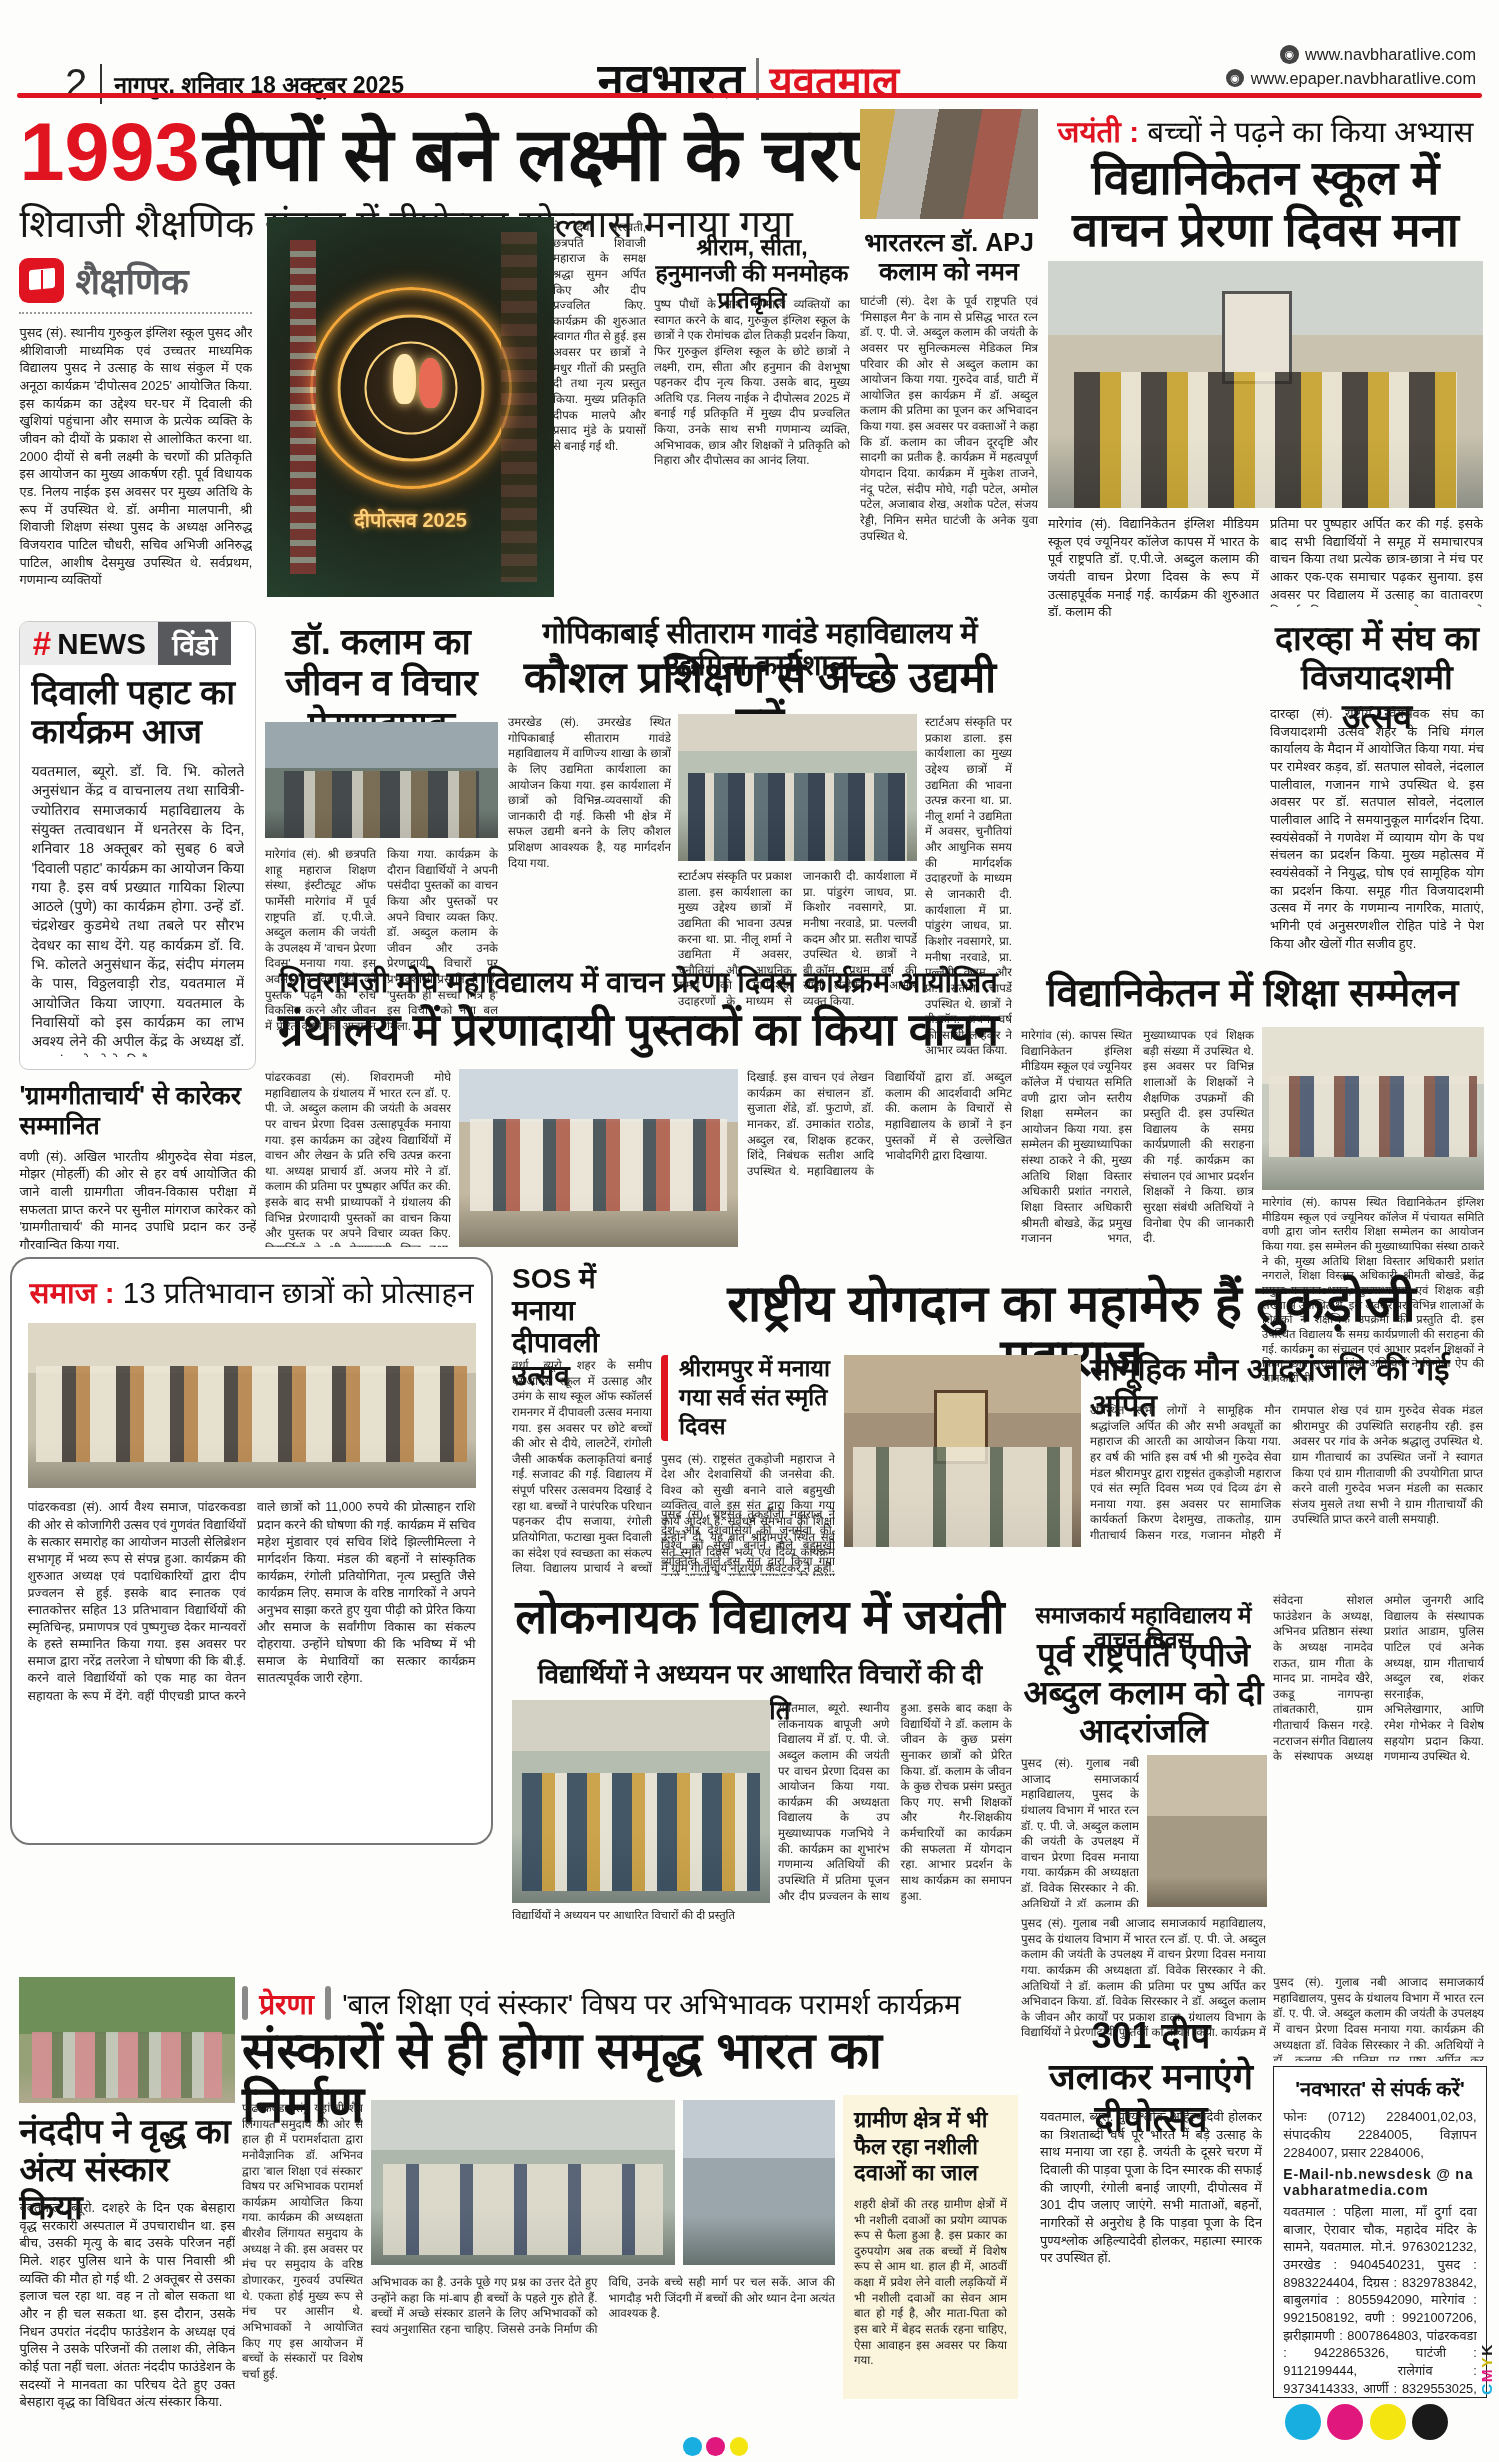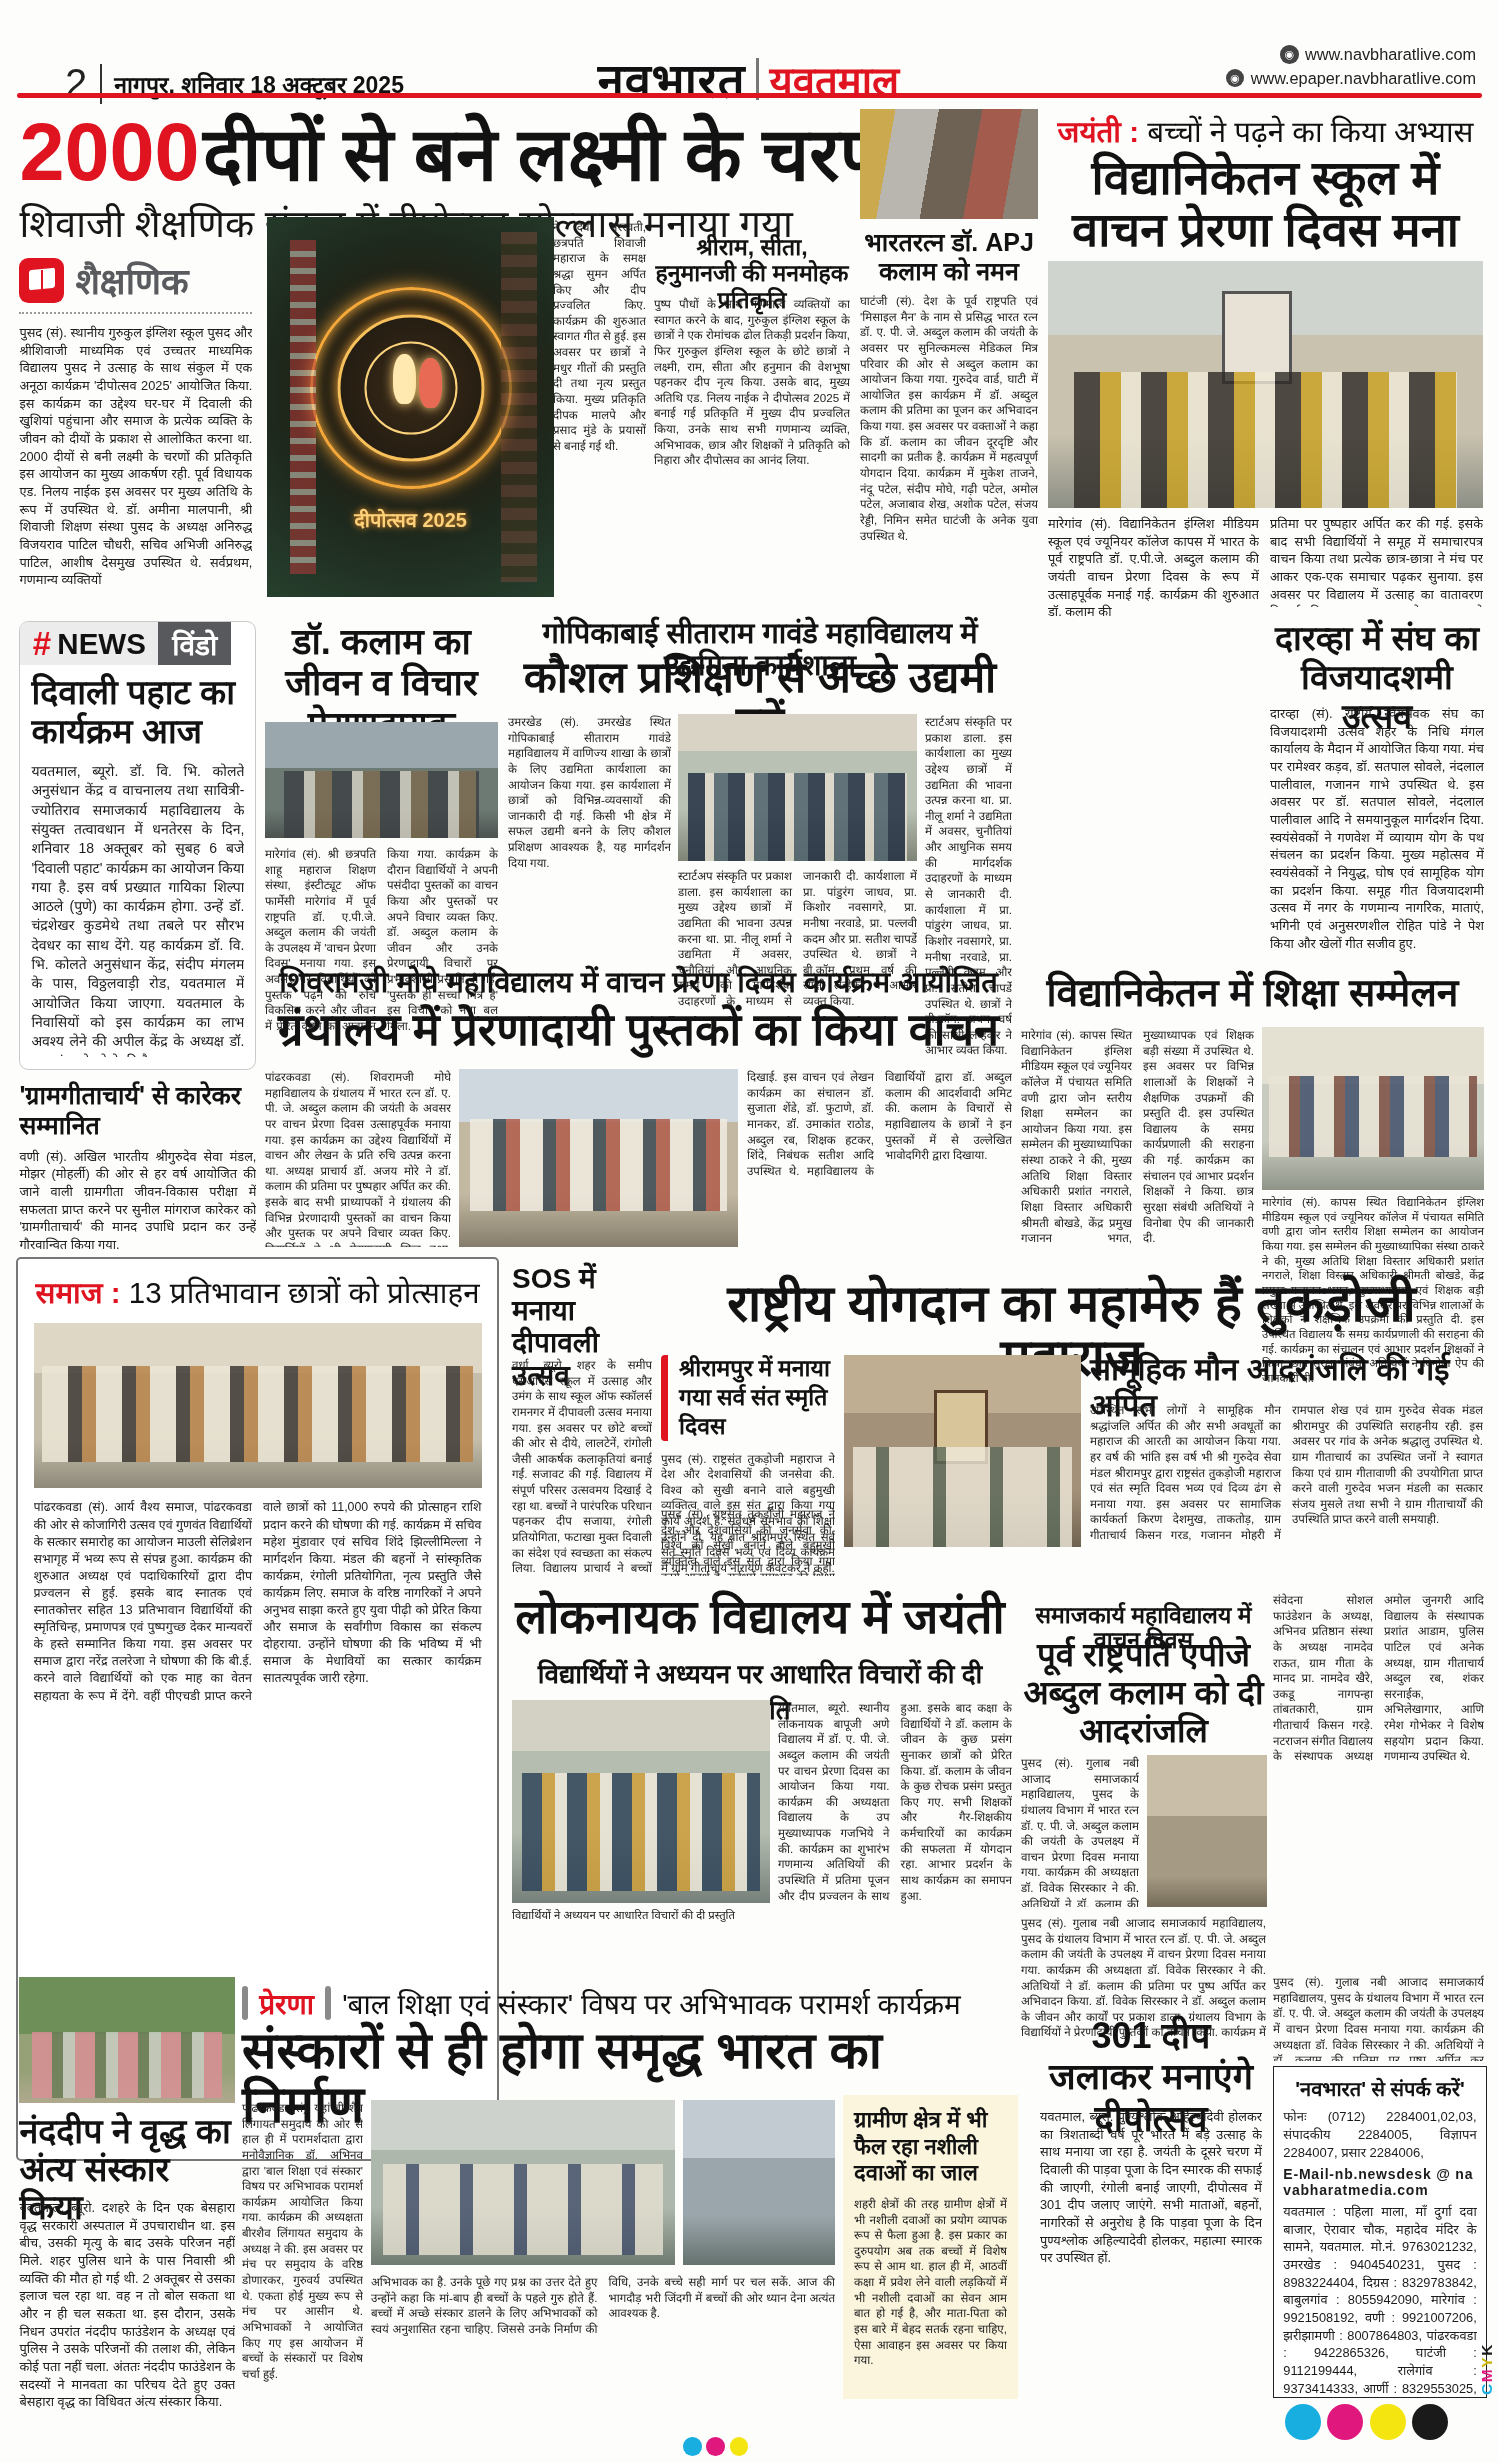--- a/index.html
+++ b/index.html
@@ -71,21 +71,21 @@
 
   <style>
     
     [data-name="header-left"]{top:61px !important;}
     [data-name="masthead-block"]{top:47px !important;}
     [data-name="header-urls"]{top:45px !important;}
     [data-name="header-rule"]{top:93px !important;}
   </style>
 
   <div class="abs" style="left:19.4px;top:109px;width:1024px;white-space:nowrap;" data-name="lead-headline">
-    <span class="headline" style="font-size:81px;color:var(--red);" data-name="lead-headline-number">2000</span>
+    <span class="headline" style="font-size:81px;color:var(--red);" data-name="lead-headline-number">1993</span>
     <span class="headline" style="font-size:74px;" data-name="lead-headline-text">दीपों से बने लक्ष्मी के चरण</span>
   </div>
   <div class="abs" style="left:19.4px;top:196px;width:1024px;font-size:38px;color:#161616;" data-name="lead-subhead">शिवाजी शैक्षणिक संकुल में दीपोत्सव सोल्लास मनाया गया</div>
 
   <div class="abs sec-badge" style="left:19.4px;top:256px;width:233px;" data-name="section-badge">
     <span class="book-ic" data-name="book-icon"></span>
     <span class="sec-badge-label" data-name="section-label">शैक्षणिक</span>
   </div>
   <div class="abs dotted-rule" style="left:19.4px;top:312px;width:233px;" data-name="section-rule"></div>
 
@@ -186,21 +186,21 @@
     [data-name="granthalaya-body1"]{top:1069px !important;height:178px !important;}
     [data-name="granthalaya-photo"]{top:1069px !important;}
     [data-name="granthalaya-body2"]{top:1069px !important;height:178px !important;}
     [data-name="sammelan-headline"]{top:972px !important;}
     [data-name="sammelan-body"]{top:1027px !important;height:220px !important;}
     [data-name="sammelan-photo"]{top:1027px !important;height:163px !important;}
     [data-name="sammelan-caption"]{top:1195px !important;height:53px !important;display:block;}
     [data-name="granthalaya-photo"]{height:178px !important;}
   </style>
 
-  <div class="abs" style="left:16px;top:1257px;width:483px;height:904px;border:2.3px solid #777;border-radius:5px;padding:12.4px 15.5px;background:#fff;" data-name="arya-box">
+  <div class="abs" style="left:10px;top:1257px;width:483px;height:588px;border:2.3px solid #777;border-radius:20px;padding:12.4px 15.5px;background:#fff;" data-name="arya-box">
     <div class="ctr" style="font-size:29.5px;" data-name="arya-kicker">
       <span class="kicker-red" data-name="kicker-label">समाज :</span>
       <span style="color:#111;" data-name="kicker-text">13 प्रतिभावान छात्रों को प्रोत्साहन</span>
     </div>
     <div class="photo" style="position:relative;left:0;top:0;width:100%;height:165px;margin-top:11px;background:linear-gradient(180deg,#ded7c6 0 30%,#c5beab 30% 70%,#8e8979 100%);" data-name="arya-photo">
       <div style="position:absolute;left:2%;top:26%;width:96%;height:58%;background:repeating-linear-gradient(90deg,#ece6d6 0 26px,#3f3a36 26px 40px,#b8844a 40px 54px);opacity:.85;"></div>
     </div>
     <div class="body-txt cols2" style="margin-top:11px;height:419px;font-size:12.4px;" data-name="arya-body">पांढरकवडा (सं). आर्य वैश्य समाज, पांढरकवडा की ओर से कोजागिरी उत्सव एवं गुणवंत विद्यार्थियों के सत्कार समारोह का आयोजन माउली सेलिब्रेशन सभागृह में भव्य रूप से संपन्न हुआ. कार्यक्रम की शुरुआत अध्यक्ष एवं पदाधिकारियों द्वारा दीप प्रज्वलन से हुई. इसके बाद स्नातक एवं स्नातकोत्तर सहित 13 प्रतिभावान विद्यार्थियों की स्मृतिचिन्ह, प्रमाणपत्र एवं पुष्पगुच्छ देकर मान्यवरों के हस्ते सम्मानित किया गया. इस अवसर पर समाज द्वारा नरेंद्र तलरेजा ने घोषणा की कि बी.ई. करने वाले विद्यार्थियों को एक माह का वेतन सहायता के रूप में देंगे. वहीं पीएचडी प्राप्त करने वाले छात्रों को 11,000 रुपये की प्रोत्साहन राशि प्रदान करने की घोषणा की गई. कार्यक्रम में सचिव महेश मुंडावार एवं सचिव शिंदे झिल्लीमिल्ला ने मार्गदर्शन किया. मंडल की बहनों ने सांस्कृतिक कार्यक्रम, रंगोली प्रतियोगिता, नृत्य प्रस्तुति जैसे कार्यक्रम लिए. समाज के वरिष्ठ नागरिकों ने अपने अनुभव साझा करते हुए युवा पीढ़ी को प्रेरित किया और समाज के सर्वांगीण विकास का संकल्प दोहराया. उन्होंने घोषणा की कि भविष्य में भी समाज के मेधावियों का सत्कार कार्यक्रम सातत्यपूर्वक जारी रहेगा.</div>
   </div>
 

